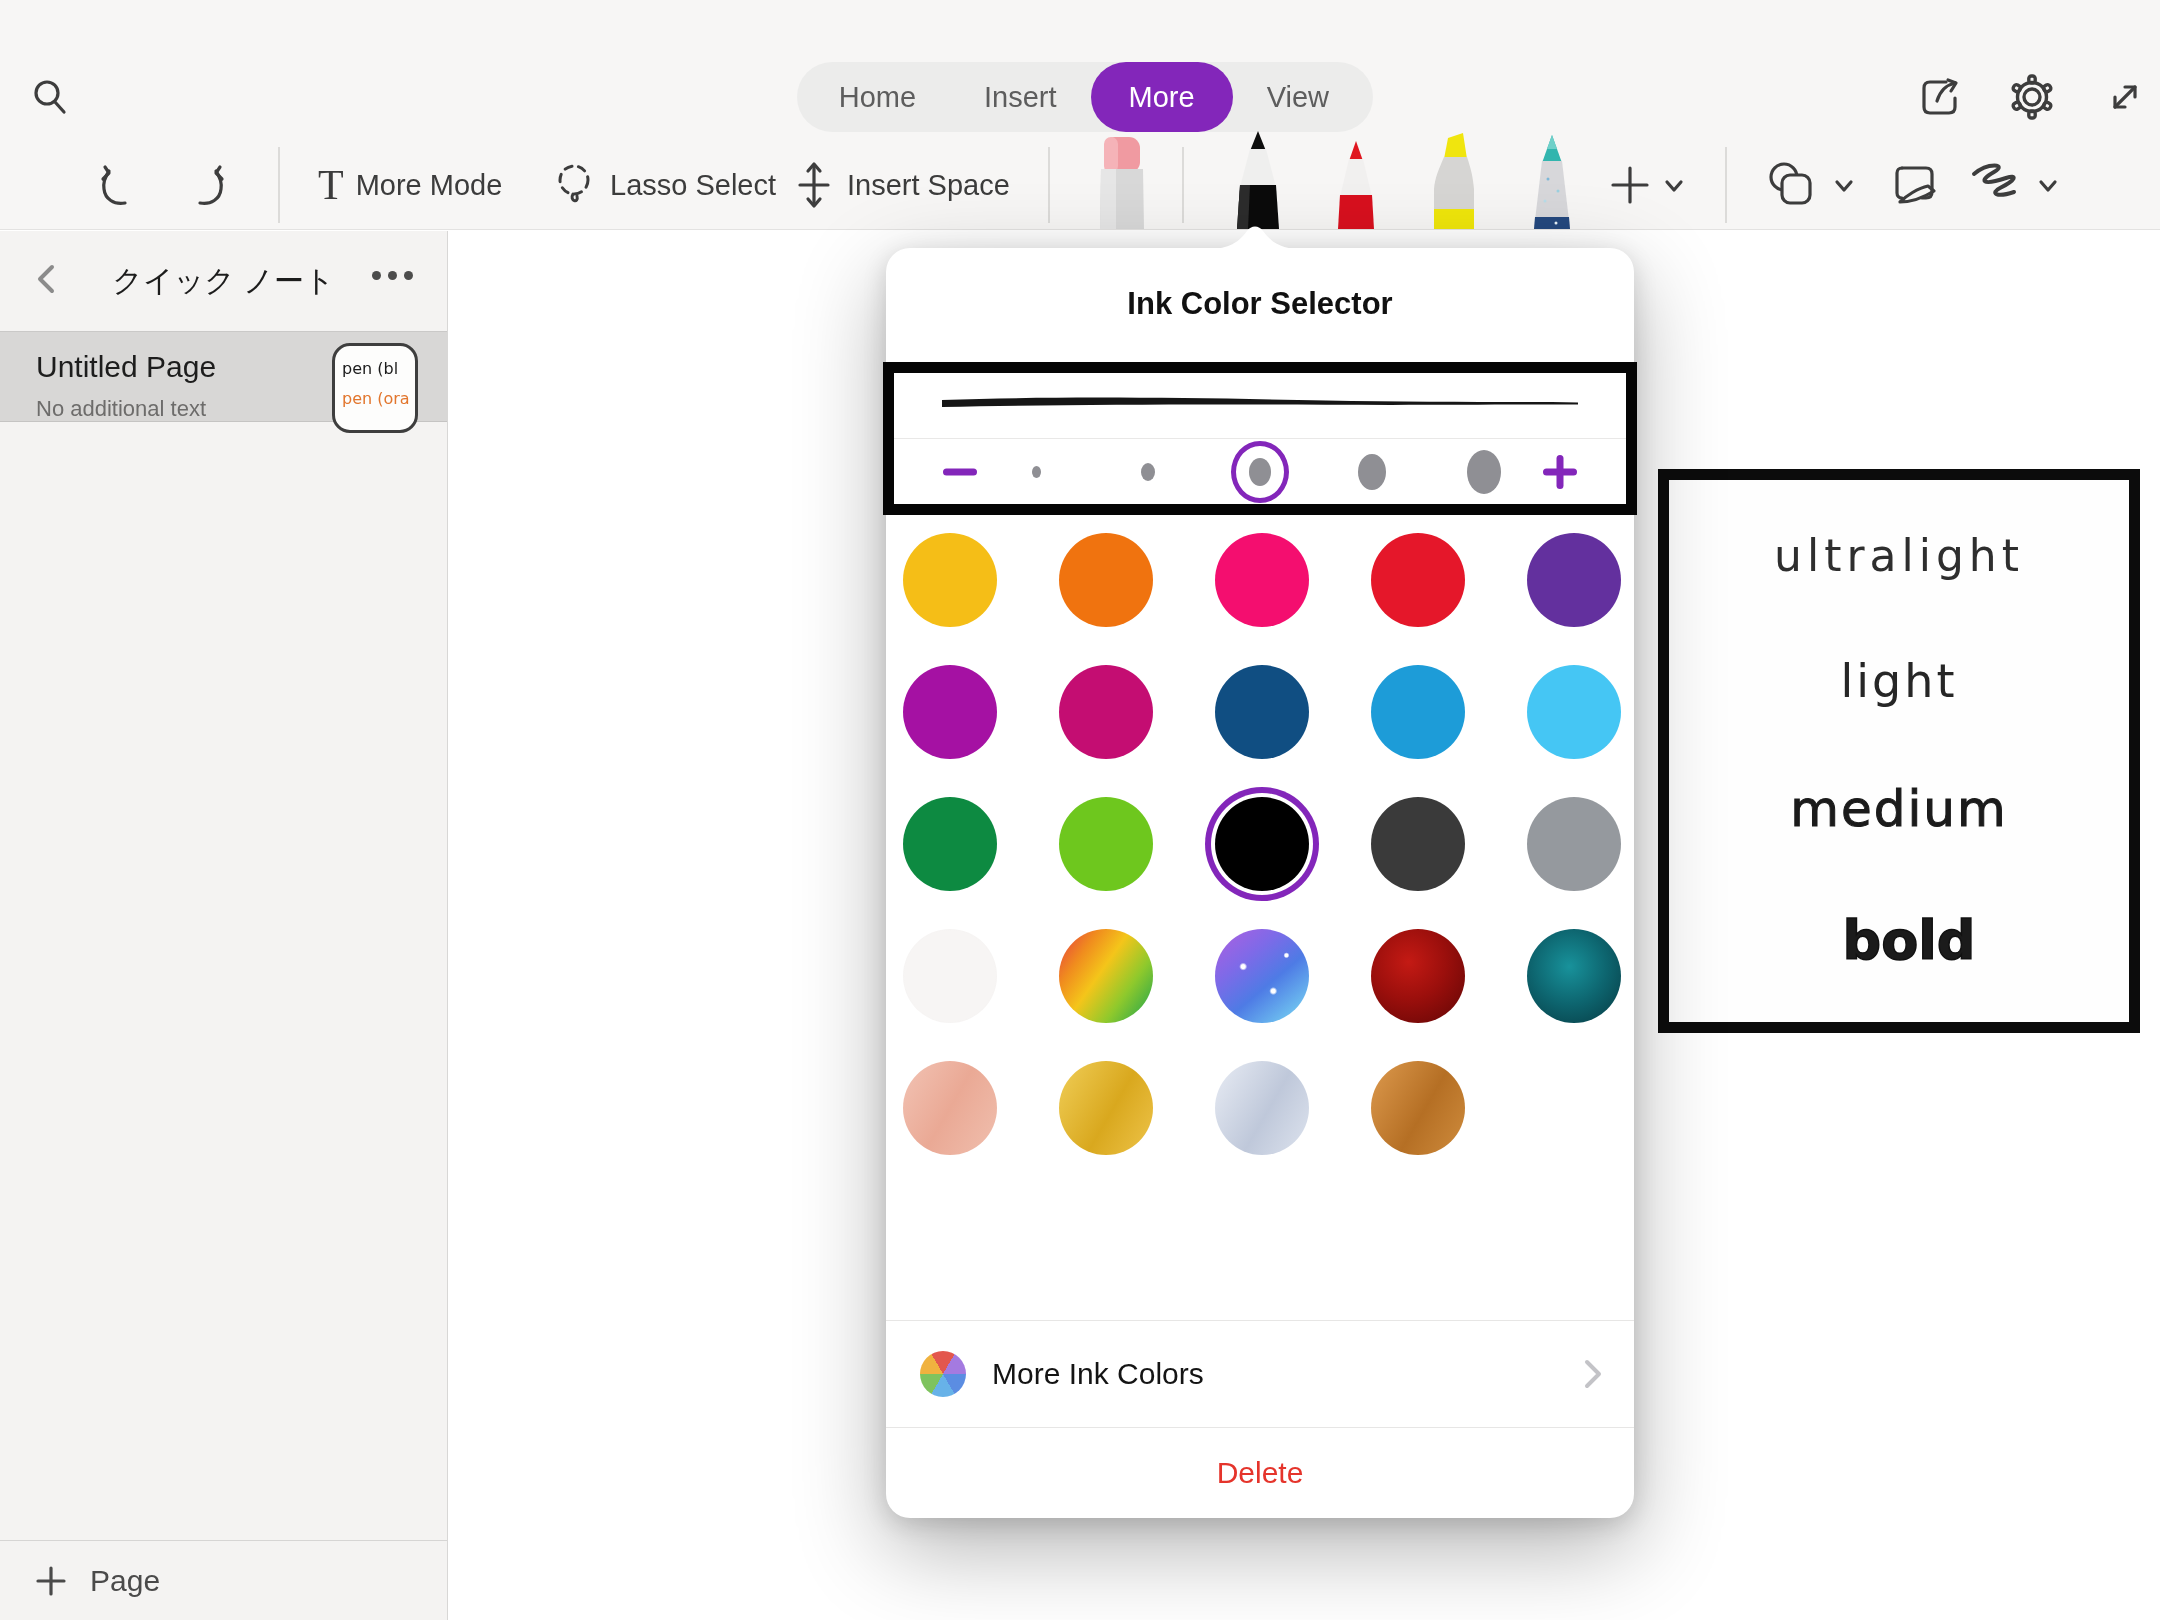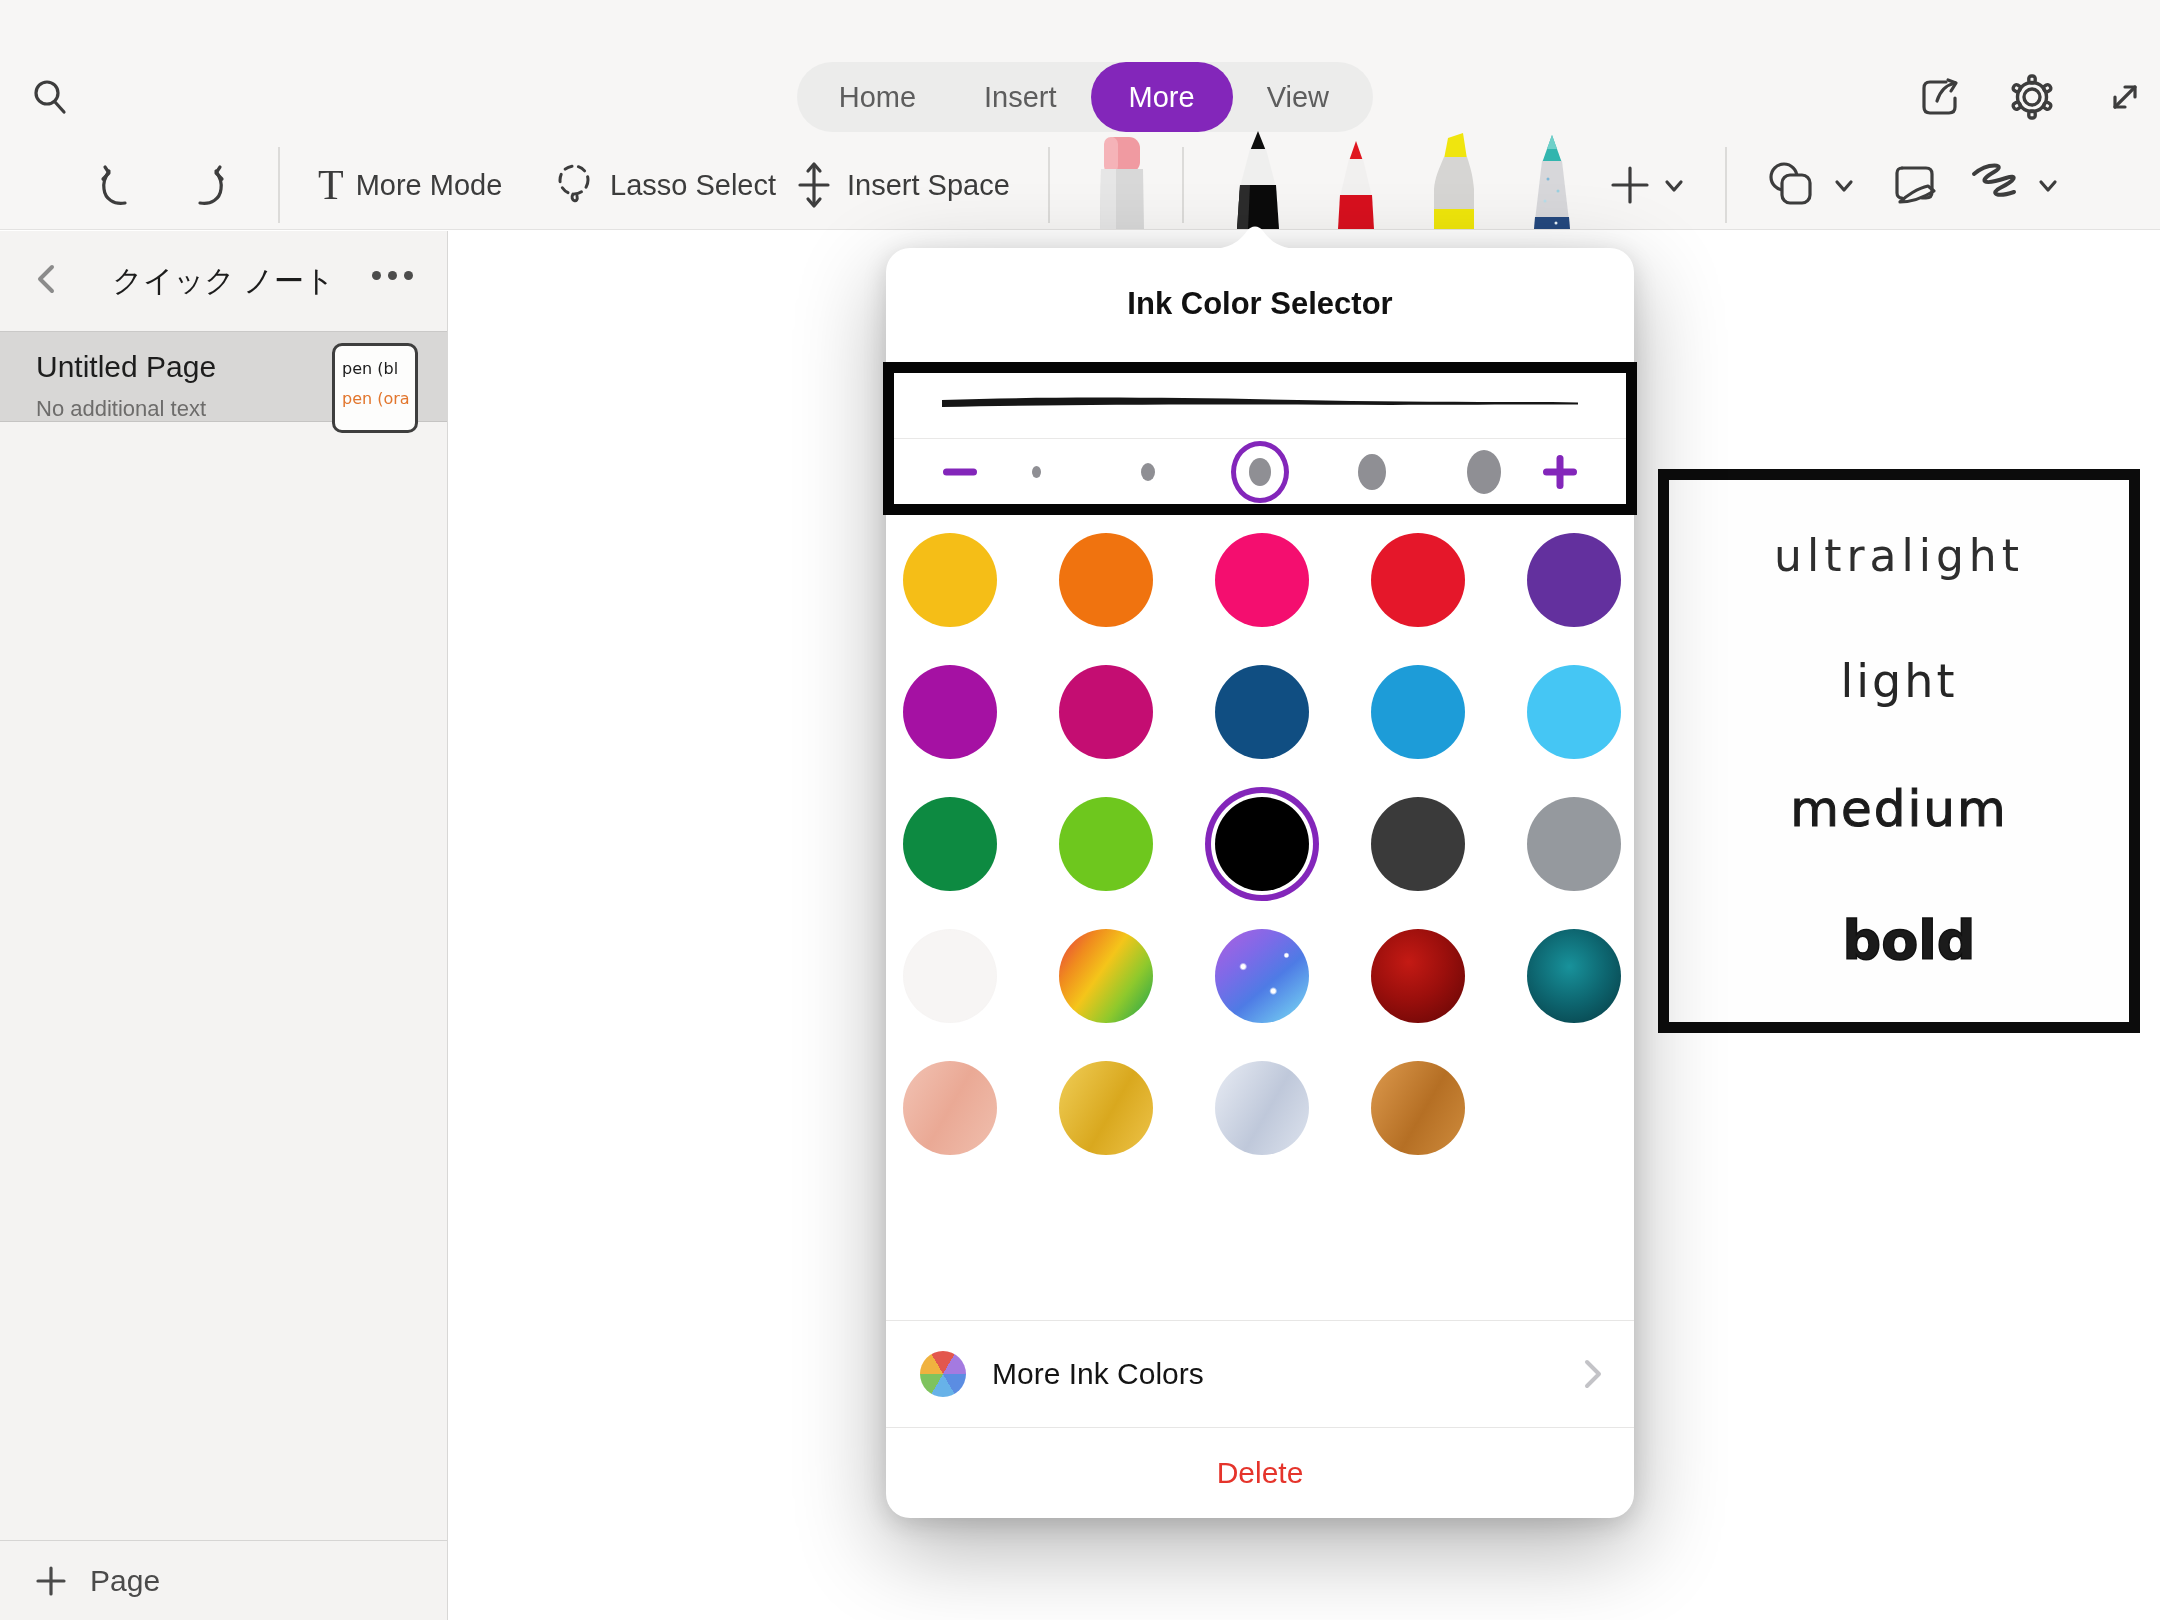--- a/index.html
+++ b/index.html
@@ -24,21 +24,21 @@
   
   .sidebar { position:absolute; left:0; top:231px; width:448px; height:1389px; background:#f4f3f2; border-right:1px solid #d8d7d6; z-index:2; }
   .sb-header { position:absolute; left:0; top:0; width:100%; height:100px; }
   .sb-title { position:absolute; left:0; right:0; top:30px; text-align:center; font-size:30px; color:#1c1c1c; }
   .sb-back { position:absolute; left:30px; top:28px; }
   .sb-more { position:absolute; right:34px; top:40px; display:flex; gap:7px; }
   .sb-more i { width:9px; height:9px; border-radius:50%; background:#4c4c4c; }
   .page-item { position:absolute; left:0; top:100px; width:100%; height:91px; background:#d8d7d6; border-top:1px solid #cac9c8; border-bottom:1px solid #c5c4c3; }
   .page-title { position:absolute; left:36px; top:18px; font-size:30px; color:#1d1d1d; }
   .page-sub { position:absolute; left:36px; top:64px; font-size:22px; color:#6d6c6b; }
-  .thumb { position:absolute; left:332px; top:11px; width:86px; height:90px; background:#fdfdfc; border:3px solid #3e3e3e; border-radius:10px; overflow:hidden; padding:8px 16px 0 7px; }
+  .thumb { position:absolute; left:332px; top:11px; width:86px; height:90px; background:#fdfdfc; border:3px solid #3e3e3e; border-radius:18px; overflow:hidden; padding:8px 16px 0 7px; }
   .thumb div { font-size:16px; white-space:nowrap; line-height:1.9; font-family:"DejaVu Sans", sans-serif; }
   .add-page { position:absolute; left:0; bottom:0; width:100%; height:80px; border-top:1px solid #d6d5d4; display:flex; align-items:center; gap:22px; padding-left:34px; color:#4a4a4a; font-size:30px; cursor:pointer; background:#f4f3f2; }
 
   
   .canvas { position:absolute; left:449px; top:231px; width:1711px; height:1389px; background:#ffffff; }
 
   
   .weights-box { position:absolute; left:1658px; top:469px; width:482px; height:564px; background:#fefefe; border:11px solid #0c0c0c; display:flex; flex-direction:column; align-items:center; justify-content:space-around; padding:14px 0; z-index:3; }
   .wline { color:#1b1b1b; font-family:"DejaVu Sans", sans-serif; line-height:1; white-space:nowrap; }
   .w0 { font-size:44px; letter-spacing:5px; color:#2e2e2e; }

